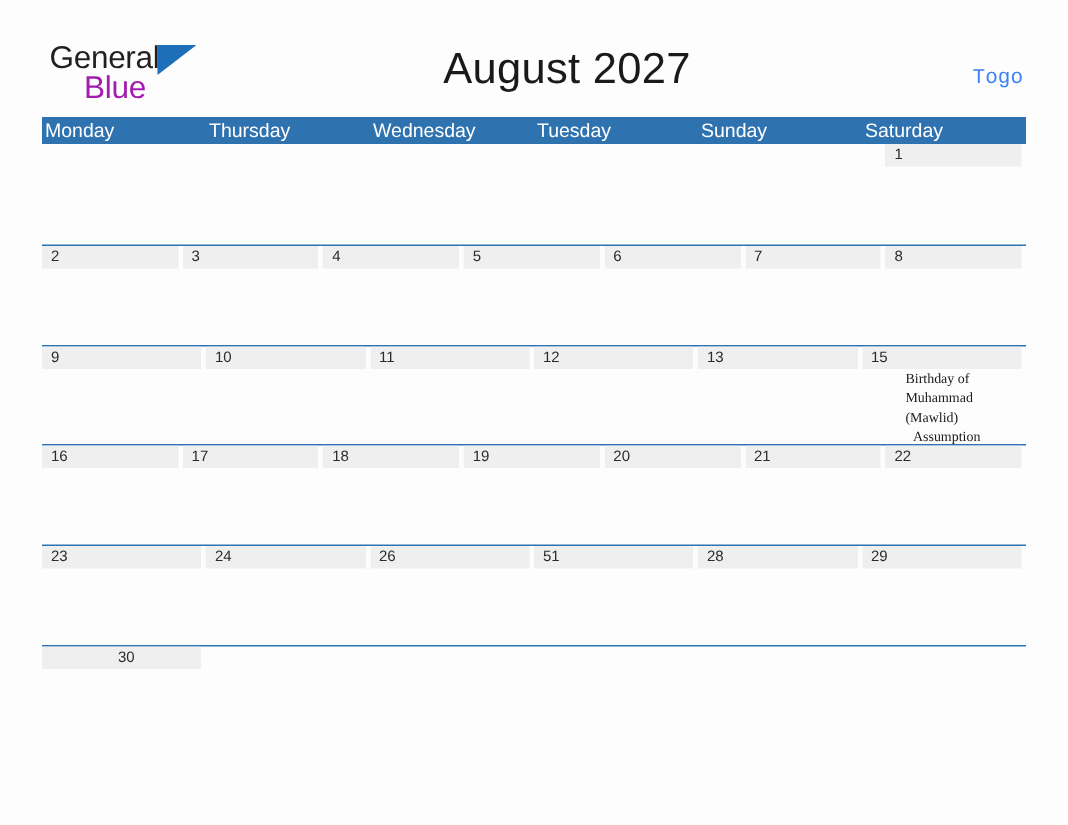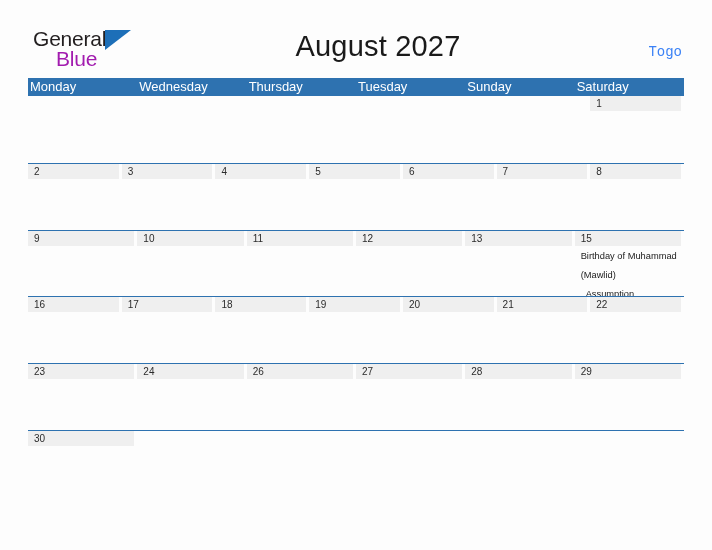--- a/index.html
+++ b/index.html
@@ -119,20 +119,21 @@
     border-top: 1.6px solid #2e72b0;
     box-sizing: border-box;
     background: #fdfdfd;
     overflow: hidden;
   }
   .week:first-of-type {
     border-top: none;
   }
   .week.last {
     border-bottom: none;
+    text-align: center;
   }
 
   .daycell {
     flex: 1 1 0;
     position: relative;
     box-sizing: border-box;
     padding: 0;
     overflow: hidden;
   }
 
@@ -151,24 +152,25 @@
     padding-left: 6px;
     font-family: "Liberation Sans", sans-serif;
     display: block;
   }
 
   .events {
     padding: 1px 4px 0 6px;
   }
   .event {
     font-size: 9.3px;
-    line-height: 19px;
+    line-height: 13px;
     color: #1a1a1a;
-    font-family: Liberation Sans, sans-serif;
+    font-family: Liberation Serif, serif;
     word-wrap: break-word;
+    margin-left: 23px;
   }
   .event + .event {
     padding-left: 5px;
   }
 </style>
 </head>
 <body>
 
 <div class="page">
 
@@ -183,22 +185,22 @@
     <div class="cal-title">August 2027</div>
 
     <div class="country">Togo</div>
 
   </div>
 
   <div class="calendar">
 
     <div class="weekdays">
       <div class="weekday">Monday</div>
+      <div class="weekday">Thursday</div>
       <div class="weekday">Wednesday</div>
-      <div class="weekday">Thursday</div>
       <div class="weekday">Tuesday</div>
       <div class="weekday">Sunday</div>
       <div class="weekday">Saturday</div>
     </div>
 
     <div id="weeks-container">
         <div class="week">
           <div class="daycell empty">
             <div class="datenum-band">
               <span class="datenum"></span>
@@ -356,21 +358,21 @@
               <span class="datenum">24</span>
             </div>
           </div>
           <div class="daycell">
             <div class="datenum-band">
               <span class="datenum">26</span>
             </div>
           </div>
           <div class="daycell">
             <div class="datenum-band">
-              <span class="datenum">27</span>
+              <span class="datenum">51</span>
             </div>
           </div>
           <div class="daycell">
             <div class="datenum-band">
               <span class="datenum">28</span>
             </div>
           </div>
           <div class="daycell">
             <div class="datenum-band">
               <span class="datenum">29</span>

